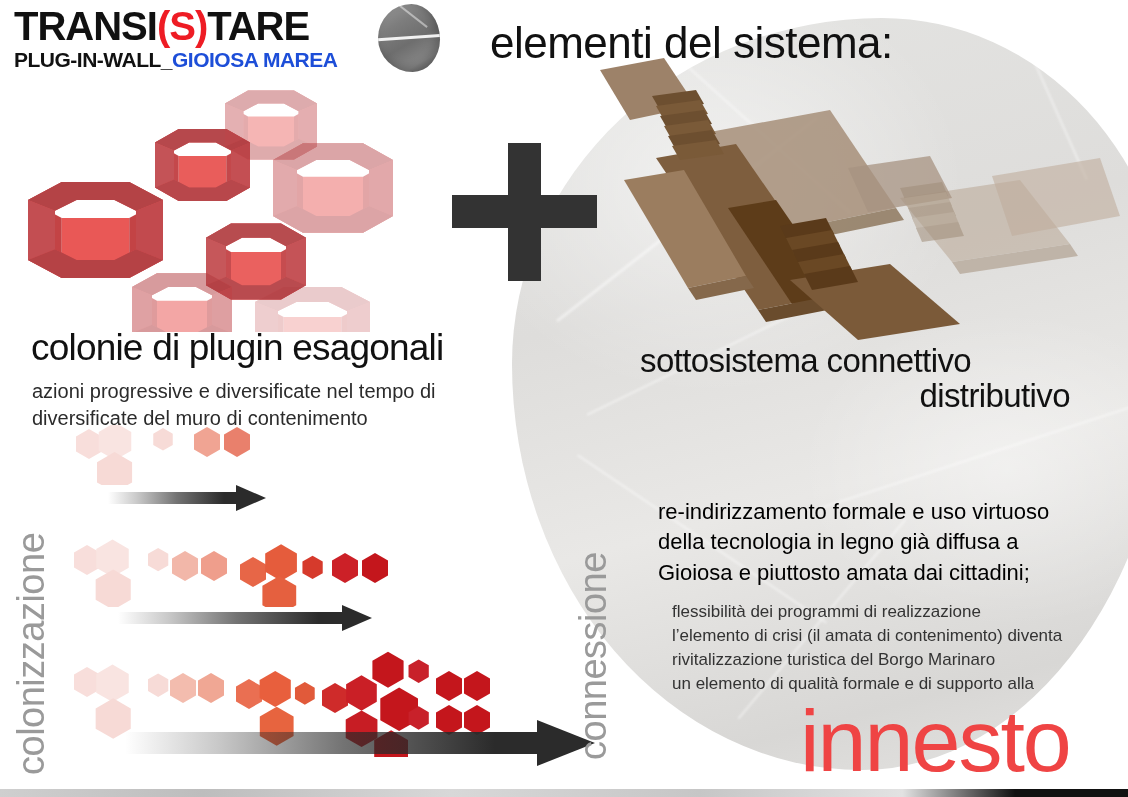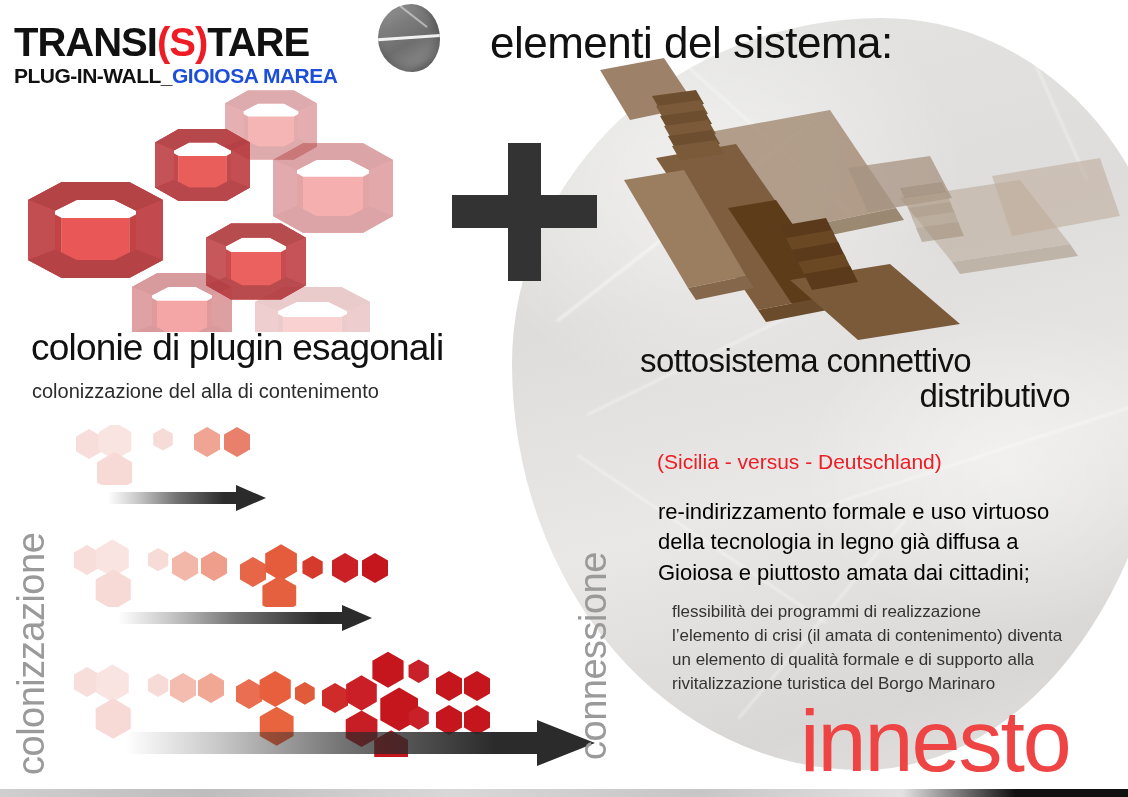--- a/index.html
+++ b/index.html
@@ -49,21 +49,21 @@
   }
   .v1 { left: 10px;  top: 200px; width: 330px; height: 3px; transform: rotate(-38deg); }
   .v2 { left: 60px;  top: 330px; width: 300px; height: 2px; transform: rotate(-26deg); }
   .v3 { left: 120px; top: 110px; width: 250px; height: 2px; transform: rotate(42deg); }
   .v4 { left: 300px; top: 430px; width: 380px; height: 2px; transform: rotate(-18deg); }
   .v5 { left: 40px;  top: 520px; width: 300px; height: 2px; transform: rotate(34deg); }
   .v6 { left: 420px; top: 60px;  width: 220px; height: 2px; transform: rotate(66deg); }
   .v7 { left: 180px; top: 600px; width: 260px; height: 2px; transform: rotate(-50deg); }
 
   
-  .logo-block { position: absolute; left: 14px; top: 6px; margin-top: 16px; }
+  .logo-block { position: absolute; left: 14px; top: 6px; }
   .logo-title {
     font-size: 40px; font-weight: bold; letter-spacing: -1px;
     color: #111; line-height: 1; white-space: nowrap;
   }
   .logo-title .paren { color: #ee1c24; }
   .logo-sub {
     font-size: 21px; font-weight: bold; letter-spacing: -0.5px;
     color: #111; line-height: 1; margin-top: 3px; white-space: nowrap;
   }
   .logo-sub .place { color: #1d4ed8; }
@@ -215,21 +215,22 @@
   <div class="logo-pebble">
     <div class="crack"></div>
     <div class="crack2"></div>
   </div>
 
   <div class="h-sistema">elementi del sistema:</div>
 
   <div class="h-colonie">colonie di plugin esagonali</div>
 
   <div class="sub-colonie">
-    <div>colonizzazione del alla di contenimento</div>
+    <div>azioni progressive e diversificate nel tempo di</div>
+    <div>diversificate del muro di contenimento</div>
   </div>
 
   <div class="h-sotto">
     <span>sottosistema connettivo</span>
     <span class="l2">distributivo</span>
   </div>
 
   <div class="plus-sign">
     <div class="bar-h"></div>
     <div class="bar-v"></div>
@@ -408,32 +409,31 @@
         <polygon points="308,160 350,154 356,168 314,174" fill="#a08d79"></polygon>
         <polygon points="312,170 354,164 360,178 318,184" fill="#b0a08d"></polygon>
         <polygon points="316,180 358,174 364,188 322,194" fill="#a08d79"></polygon>
       </g>
     </svg>
   </div>
 
   <div class="vlabel vlabel-colonizzazione">colonizzazione</div>
   <div class="vlabel vlabel-connessione">connessione</div>
 
-  <div class="t-versus">(Sicilia - versus - Deutschland)</div>
 
   <div class="t-para1">
     <div>re-indirizzamento formale e uso virtuoso</div>
     <div>della tecnologia in legno già diffusa a</div>
     <div>Gioiosa e piuttosto amata dai cittadini;</div>
   </div>
 
   <div class="t-para2">
     <div>flessibilità dei programmi di realizzazione</div>
     <div>l’elemento di crisi (il amata di contenimento) diventa</div>
+    <div>rivitalizzazione turistica del Borgo Marinaro</div>
     <div>un elemento di qualità formale e di supporto alla</div>
-    <div>rivitalizzazione turistica del Borgo Marinaro</div>
   </div>
 
   <div class="t-innesto">innesto</div>
 
   <div class="bottom-strip"></div>
 
 </div>
 
 </body></html>

